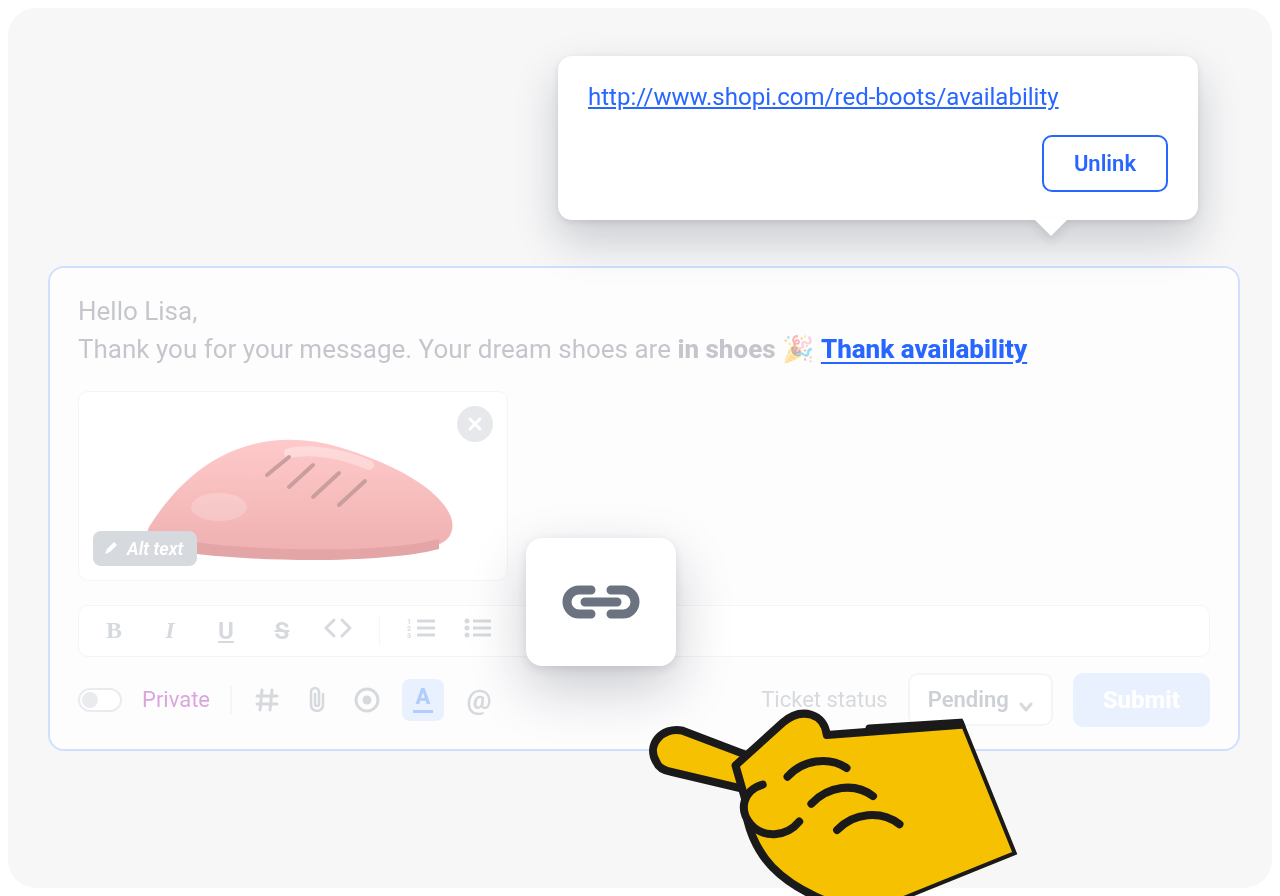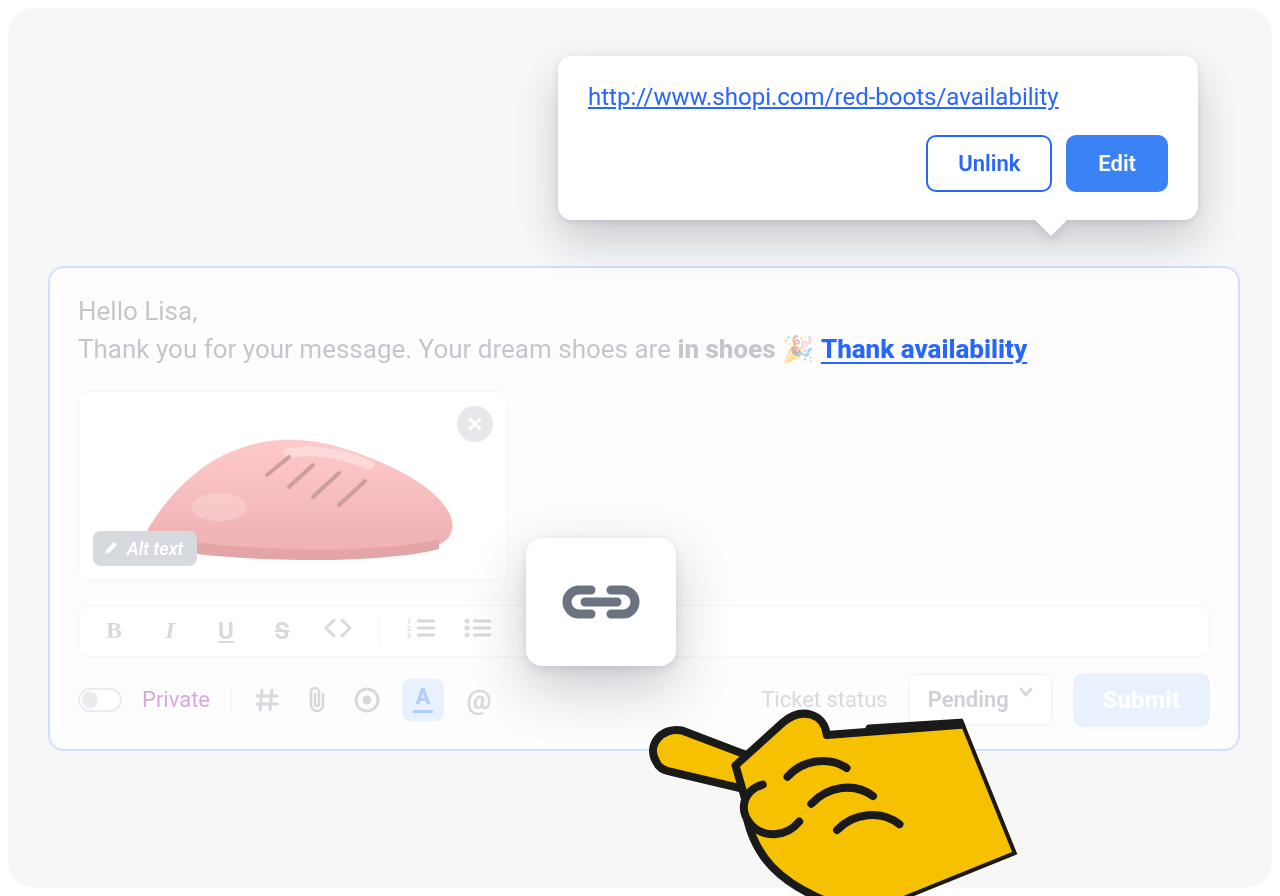--- a/index.html
+++ b/index.html
@@ -212,21 +212,21 @@
     align-items: center; justify-content: center;
     font-weight: 800;
     font-size: 22px;
     line-height: 1;
     cursor: pointer;
   }
   .chip-A .ubar { width: 20px; height: 3px; background: #3b82f6; margin-top: 2px; }
   .spacer { flex: 1; }
   .ticket-status-label { font-size: 22px; color: #9aa1aa; }
   .dropdown {
-    display: flex; align-items: flex-start; gap: 10px;
+    display: flex; align-items: flex-end; gap: 10px;
     border: 2px solid #e1e5ea;
     background: #fff;
     color: #828a95;
     font-size: 22px;
     font-weight: 600;
     padding: 12px 18px;
     border-radius: 10px;
     cursor: pointer;
   }
   .submit {
@@ -402,21 +402,20 @@
   <div class="float-link">
     <svg width="92" height="52" viewBox="0 0 92 52">
       <path d="M36 14 H24 a12 12 0 0 0 0 24 h12 M56 14 h12 a12 12 0 0 1 0 24 H56 M30 26 H62" fill="none" stroke="#6b7280" stroke-width="9" stroke-linecap="round"></path>
     </svg>
   </div>
 
   <div class="popover">
     <a href="#" class="popover-url">http://www.shopi.com/red-boots/availability</a>
     <div class="popover-actions">
       <div class="btn btn-outline">Unlink</div>
-      <div class="btn btn-solid">Edit</div>
     </div>
   </div>
 
   <div class="hand-wrap">
     <svg width="340" height="280" viewBox="0 0 340 280">
       <g stroke="#1a1a1a" stroke-width="8" stroke-linejoin="round" stroke-linecap="round" fill="#f6c100">
 
         <path d="M40 60
                  C 36 40, 58 28, 76 40
                  L 132 92

